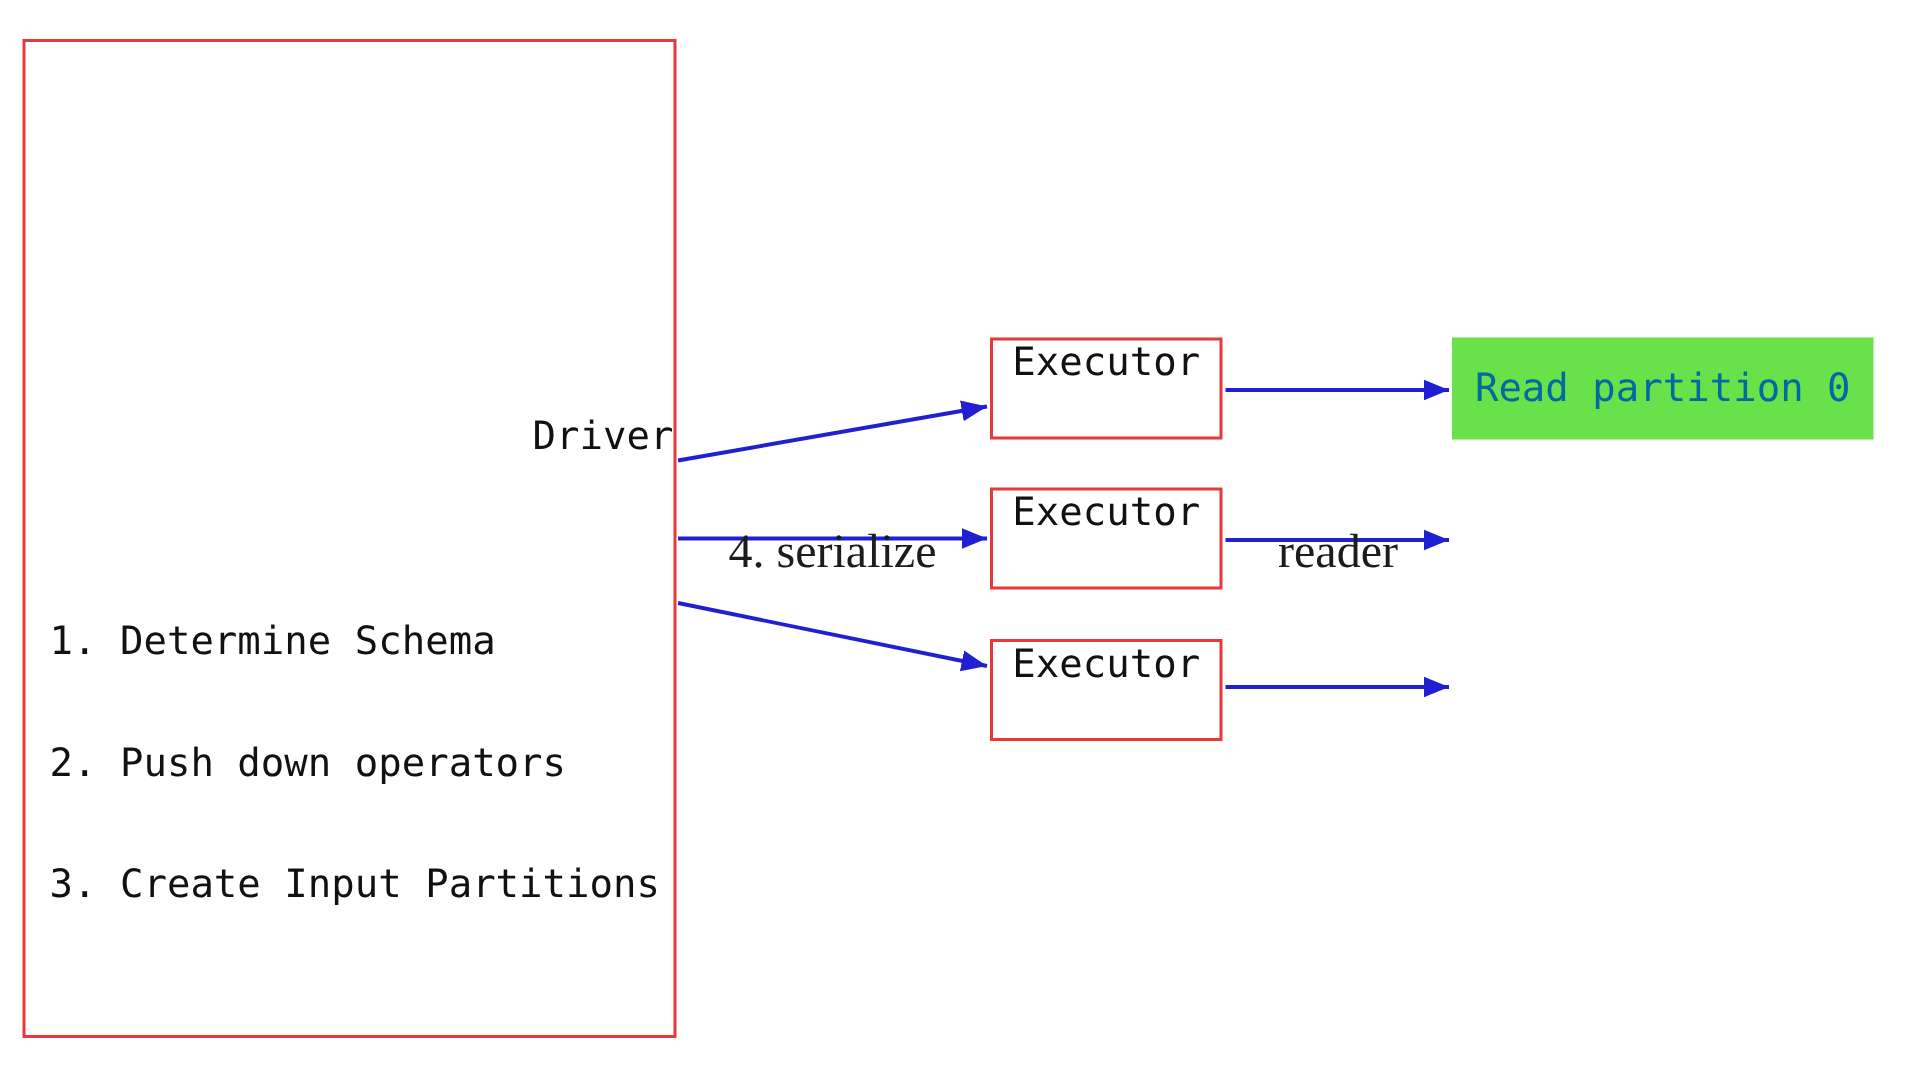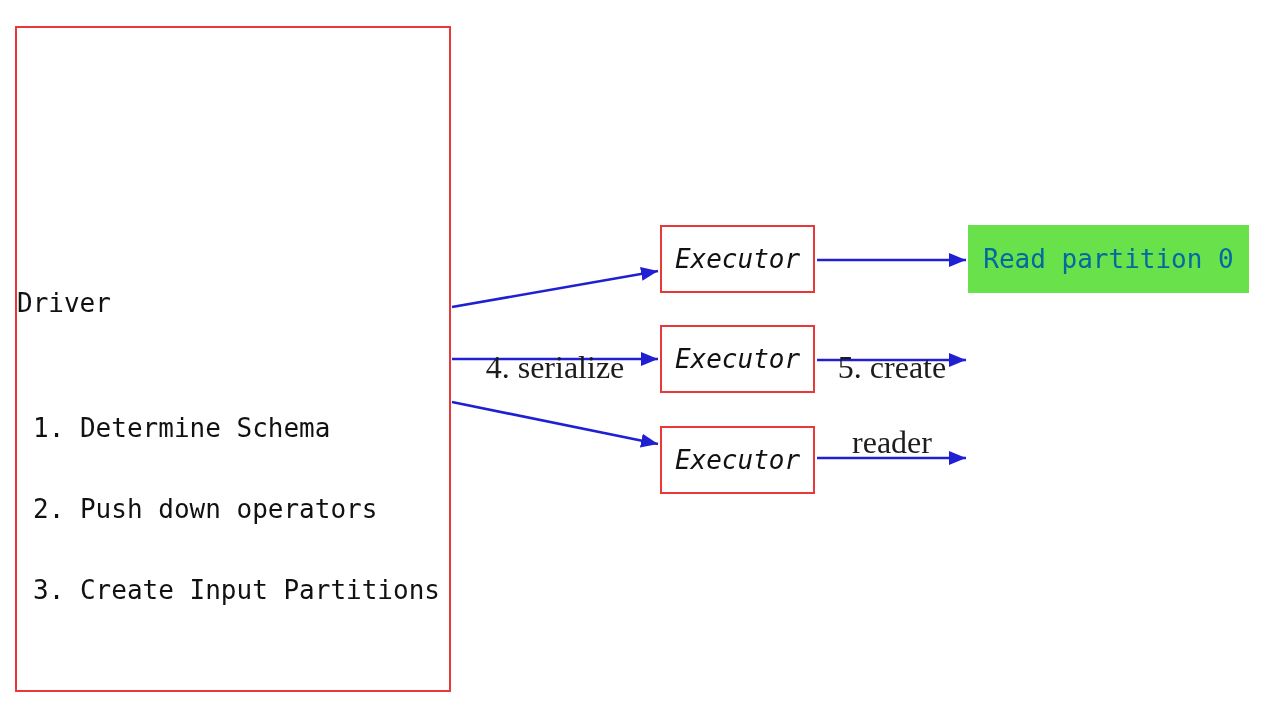--- a/index.html
+++ b/index.html
@@ -22,46 +22,44 @@
   .driver-box {
     position: absolute;
     left: 15px; top: 26px;
     width: 436px; height: 666px;
     border: 2px solid #e8393a;
     box-sizing: border-box;
     background: #ffffff;
   }
   .driver-title {
     position: absolute;
-    left: 0; right: 0; top: 262px;
-    text-align: left;
+    left: 0; right: 0; top: 250px;
+    text-align: right;
     font-size: 26px;
     line-height: 26px;
     white-space: pre;
   }
   .driver-steps {
     position: absolute;
     left: 16px; top: 333px;
     font-size: 26px;
     line-height: 27px;
     white-space: pre;
   }
   .executor-box {
     position: absolute;
     left: 660px;
     width: 155px; height: 68px;
     border: 2px solid #e8393a;
     box-sizing: border-box;
     background: #ffffff;
     display: flex;
-    align-items: center;
     justify-content: center;
     font-size: 26px;
     white-space: pre;
-    font-style: italic;
   }
   .partition-box {
     position: absolute;
     left: 968px;
     width: 281px; height: 68px;
     background: #69e14b;
     display: flex;
     align-items: center;
     justify-content: center;
     font-size: 26px;
@@ -118,17 +116,16 @@
   </div>
 
   <div class="partition-box" style="top:225px">
     <span>Read partition 0</span>
   </div>
 
   <div class="edge-label" style="left:455px; top:305px">
     <div>4. serialize</div>
   </div>
   <div class="edge-label" style="left:792px; top:305px">
-    <div>5. create</div>
     <div>reader</div>
   </div>
 
 </div>
 
 </body></html>

